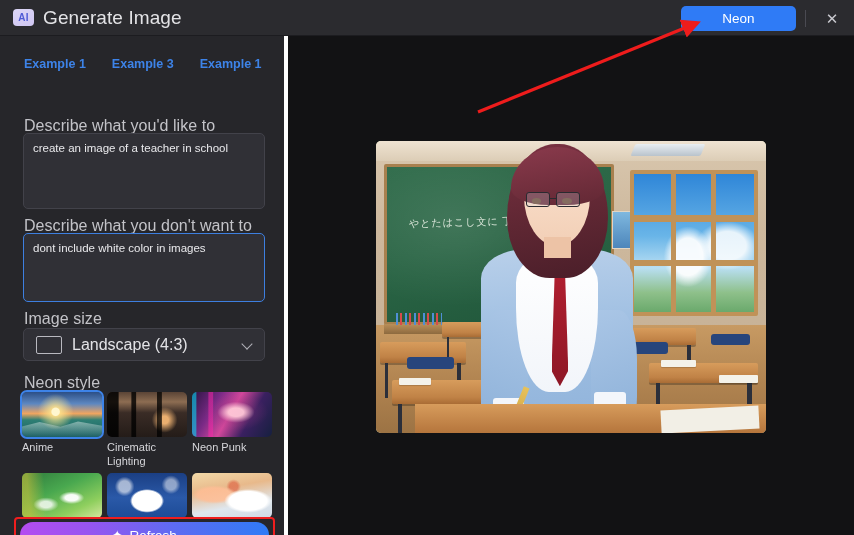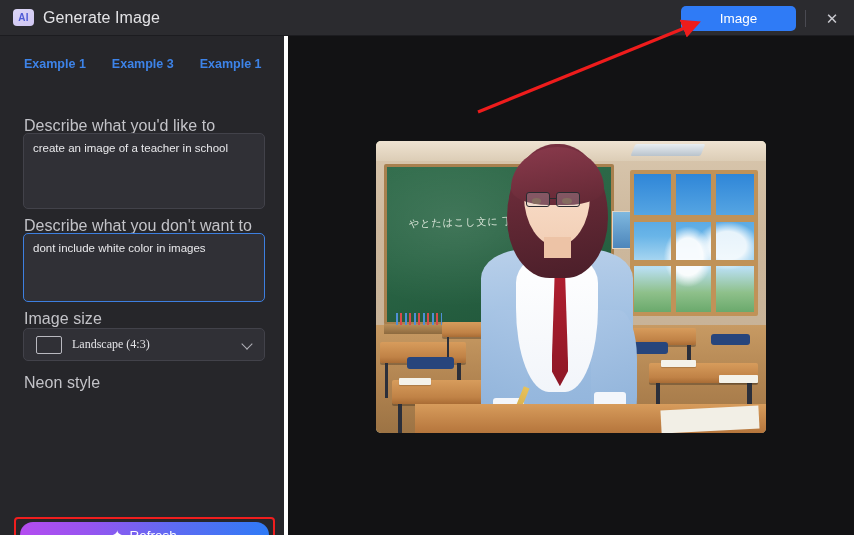--- a/index.html
+++ b/index.html
@@ -29,21 +29,21 @@
     border-radius: 4px;
     background: linear-gradient(160deg,#dcd6f7 0%, #cfc6f2 100%);
     color: #4f5bd5;
     font-size: 10px; font-weight: bold;
     display: flex; align-items: center; justify-content: center;
     letter-spacing: .3px;
   }
   .title-text {
     margin-left: 9px;
     color: #e3e3e6;
-    font-size: 16px;
+    font-size: 19px;
     letter-spacing: .1px;
   }
   .apply-btn {
     position: absolute; right: 58px; top: 6px;
     width: 115px; height: 25px;
     background: #2f7bf6;
     border: none; border-radius: 5px;
     color: #ffffff; font-size: 13.5px;
     font-family: "Liberation Sans", sans-serif;
     cursor: pointer;
@@ -121,22 +121,21 @@
   }
   .ratio-glyph {
     margin-left: 12px;
     width: 26px; height: 18px;
     border: 1.4px solid #b9b9c0;
     border-radius: 2px;
   }
   .size-label {
     margin-left: 10px;
     color: #e3e3e7;
-    font-size: 12px;
-    font-family: Liberation Serif, serif;
+    font-size: 16px;
   }
   .chev {
     position: absolute; right: 13px; top: 11px;
     width: 8px; height: 8px;
     border-right: 1.4px solid #b0b0b8;
     border-bottom: 1.4px solid #b0b0b8;
     transform: rotate(45deg);
   }
 
   
@@ -415,21 +414,21 @@
   }
 </style>
 </head>
 <body>
 
 <div id="app">
 
   <div class="titlebar">
     <div class="ai-badge">AI</div>
     <div class="title-text">Generate Image</div>
-    <button class="apply-btn">Image</button>
+    <button class="apply-btn">Neon</button>
     <div class="tb-sep"></div>
     <button class="close-btn">✕</button>
   </div>
 
   <div class="left-panel">
 
     <div class="examples-row">
       <span class="example-link">Example 1</span>
       <span class="example-link">Example 3</span>
       <span class="example-link">Example 1</span>
@@ -443,20 +442,43 @@
 
     <div class="field-label" id="lbl-size">Image size</div>
     <div class="size-select">
       <span class="ratio-glyph"></span>
       <span class="size-label">Landscape (4:3)</span>
       <span class="chev"></span>
     </div>
 
     <div class="field-label" id="lbl-style">Neon style</div>
 
+    <div class="style-grid">
+      <div class="style-cell">
+        <span class="thumb th-anime selected"></span>
+        <span class="style-name">Anime</span>
+      </div>
+      <div class="style-cell">
+        <span class="thumb th-cine"></span>
+        <span class="style-name">Cinematic Lighting</span>
+      </div>
+      <div class="style-cell">
+        <span class="thumb th-neon"></span>
+        <span class="style-name">Neon Punk</span>
+      </div>
+      <div class="style-cell">
+        <span class="thumb th-green"></span>
+      </div>
+      <div class="style-cell">
+        <span class="thumb th-cat"></span>
+      </div>
+      <div class="style-cell">
+        <span class="thumb th-cats"></span>
+      </div>
+    </div>
 
     <div class="refresh-wrap">
       <button class="refresh-btn">
         <span class="sparkle">✦</span>
         <span>Refresh</span>
       </button>
     </div>
   </div>
 
   <div class="preview-area">

